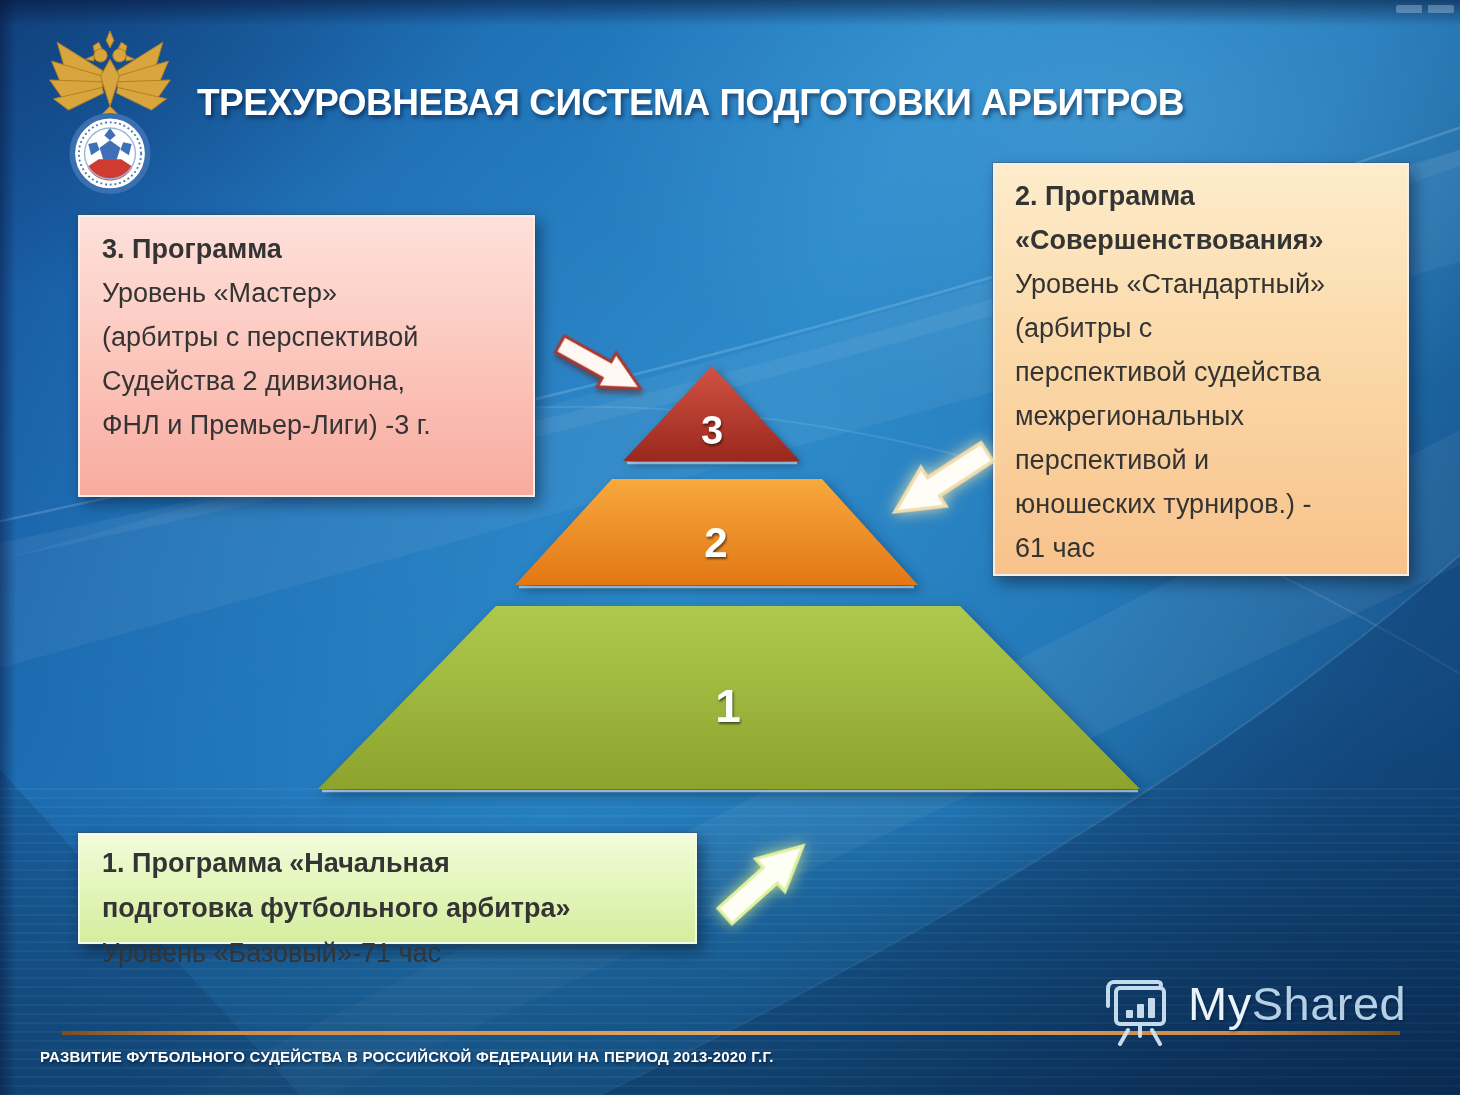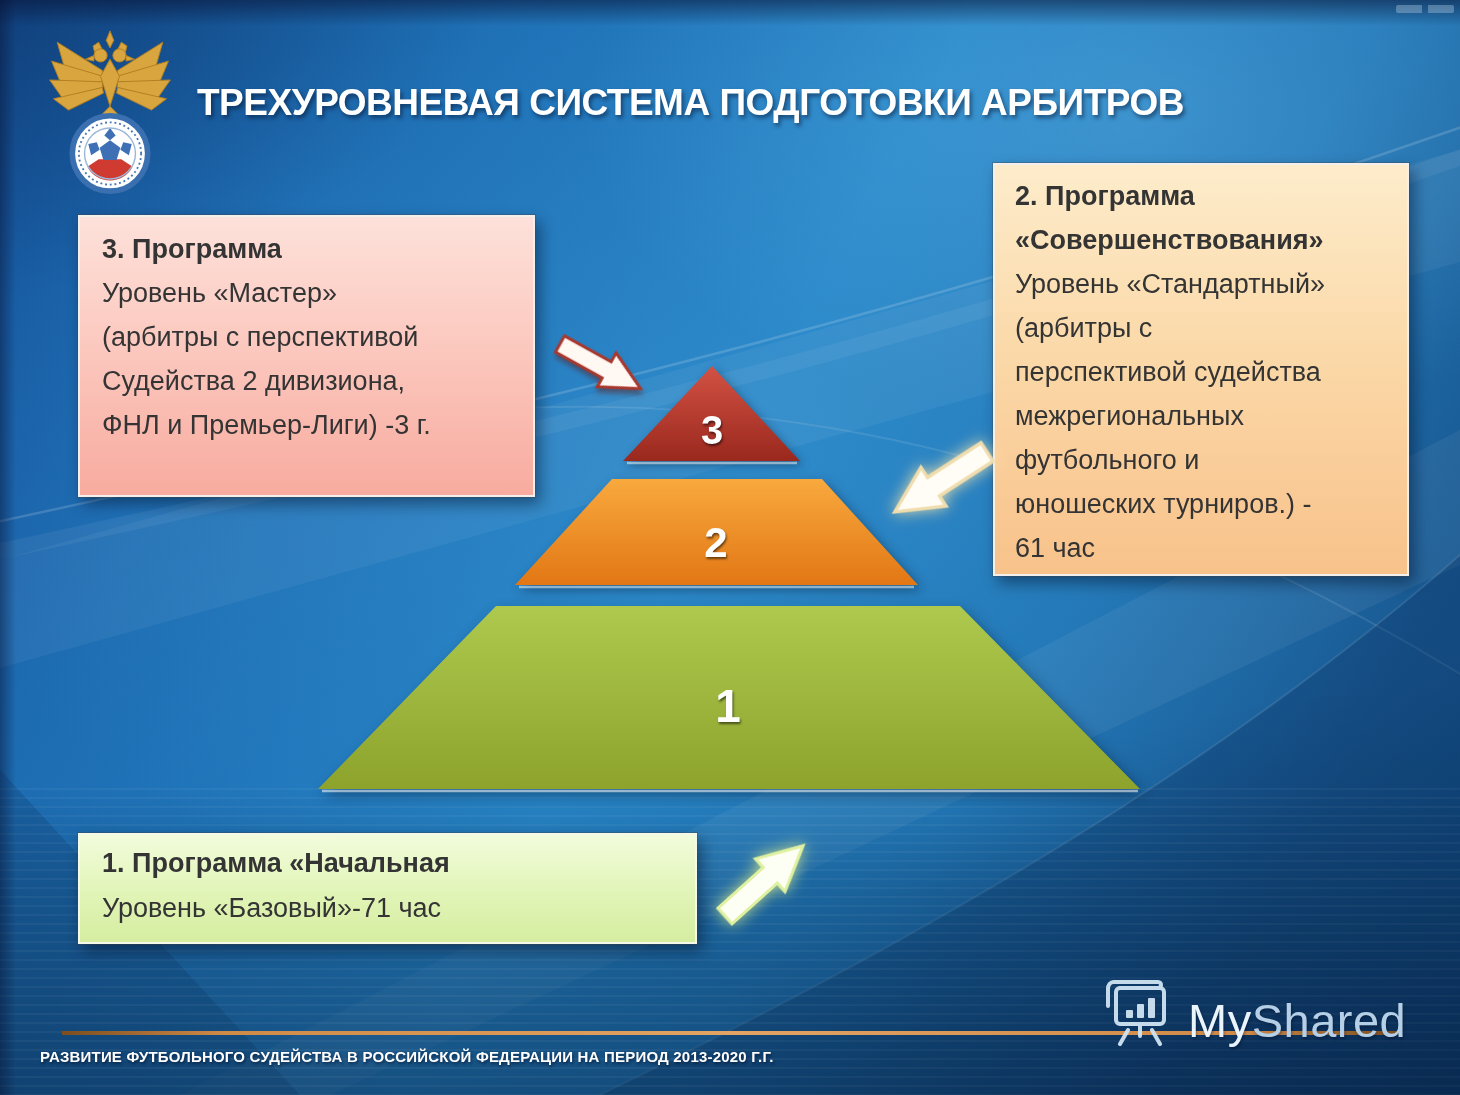--- a/index.html
+++ b/index.html
@@ -46,21 +46,21 @@
       font-size:27px;line-height:45px;
       background:linear-gradient(to bottom,#f2fcdc 0%,#e4f6bd 45%,#d5eda0 100%);
       border:2px solid #f5fae8;}
 
   .footer-line{position:absolute;left:62px;top:1031px;width:1338px;height:4px;
       background:linear-gradient(90deg,#7a4e20,#cf8a48 12%,#e2a365 50%,#cf8a48 88%,#7a4e20);}
   .footer{position:absolute;left:0;top:1048px;width:100%;text-align:left;
       font-size:15px;font-weight:bold;color:#ffffff;letter-spacing:.2px;
       text-shadow:1px 2px 3px rgba(2,10,35,.55);margin-left:40px;}
 
-  .watermark{position:absolute;left:1100px;top:976px;display:flex;align-items:flex-end;
+  .watermark{position:absolute;left:1100px;top:976px;display:flex;align-items:flex-start;
       text-decoration:none;cursor:pointer;}
   .watermark .wm-text{font-size:47px;letter-spacing:.5px;margin-left:10px;
       text-shadow:1px 2px 3px rgba(2,10,35,.35);}
   .wm-my{color:#eaf4fc;}
   .wm-shared{color:#b5d0e6;}
 </style>
 </head>
 <body>
 
 <div class="slide">
@@ -129,27 +129,28 @@
     <div>ФНЛ и Премьер-Лиги) -3 г.</div>
   </div>
 
   <div class="box box-orange">
     <div class="b">2. Программа</div>
     <div class="b">«Совершенствования»</div>
     <div>Уровень «Стандартный»</div>
     <div>(арбитры с</div>
     <div>перспективой судейства</div>
     <div>межрегиональных</div>
-    <div>футбольного и</div>
+    <div>перспективой и</div>
     <div>юношеских турниров.) -</div>
     <div>61 час</div>
   </div>
 
   <div class="box box-green">
     <div class="b">1. Программа «Начальная</div>
+    <div class="b">подготовка футбольного арбитра»</div>
     <div>Уровень «Базовый»-71 час</div>
   </div>
 
   <svg class="fg-svg" viewBox="0 0 1460 1095">
     <defs>
       <linearGradient id="gRed" x1="0" y1="0" x2="0" y2="1">
         <stop offset="0" stop-color="#d25244"></stop>
           <stop offset="1" stop-color="#9a281d"></stop>
       </linearGradient>
       <linearGradient id="gOrange" x1="0" y1="0" x2="0" y2="1">

